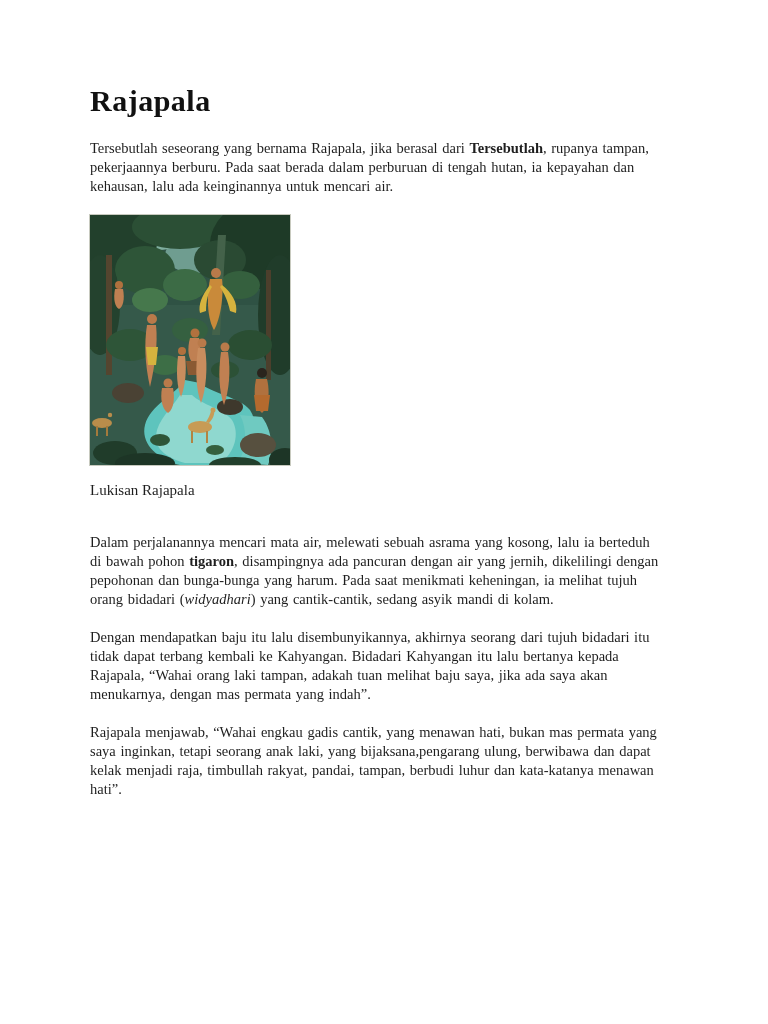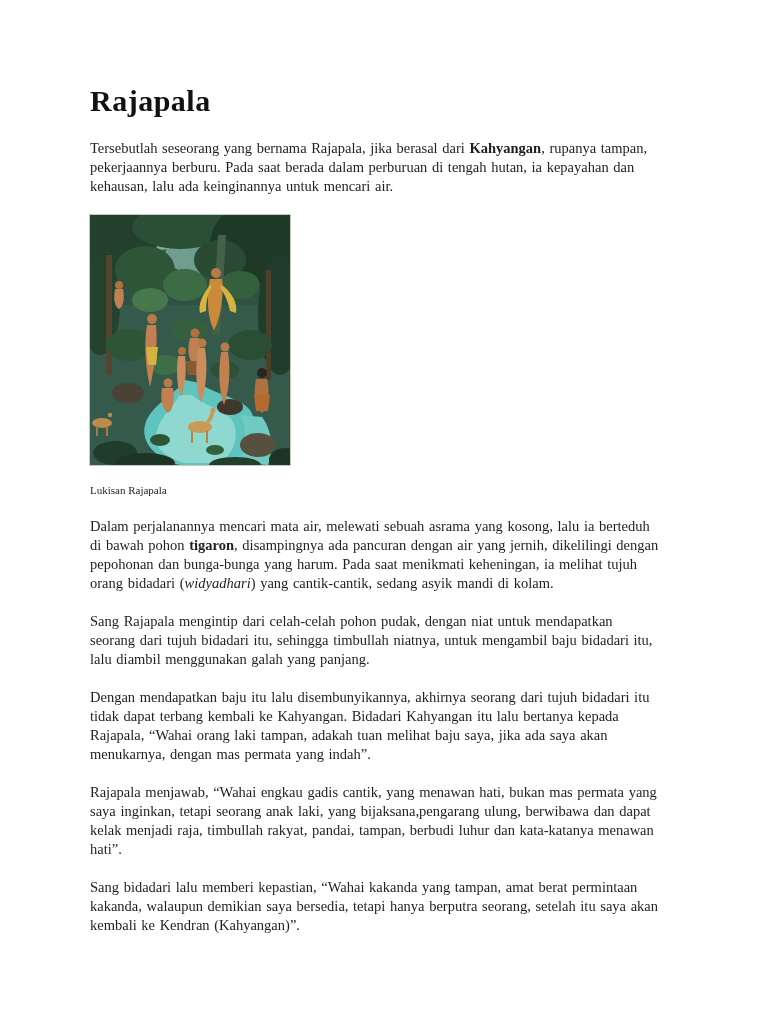--- a/index.html
+++ b/index.html
@@ -47,34 +47,34 @@
     width: 200px;
     height: 250px;
   }
   .painting-frame {
     width: 200px;
     height: 250px;
     display: block;
     outline: 1px solid #c8cabf;
   }
   p.caption {
-    margin: 0 0 17px 0;
-    font-size: 11px;
+    margin: 0 0 33px 0;
+    font-size: 15px;
     line-height: 19px;
   }
 </style>
 </head>
 <body>
 
 <div class="page">
   <div class="content">
 
     <h1 class="doc-title">Rajapala</h1>
 
-    <p class="para"><span>Tersebutlah seseorang yang bernama Rajapala, jika berasal dari </span><b>Kahyangan</b><span>, rupanya tampan, pekerjaannya berburu. Pada saat berada dalam perburuan di tengah hutan, ia kepayahan dan kehausan, lalu ada keinginannya untuk mencari air.</span></p>
+    <p class="para"><span>Tersebutlah seseorang yang bernama Rajapala, jika berasal dari </span><b>Tersebutlah</b><span>, rupanya tampan, pekerjaannya berburu. Pada saat berada dalam perburuan di tengah hutan, ia kepayahan dan kehausan, lalu ada keinginannya untuk mencari air.</span></p>
 
     <figure class="painting-figure">
       <svg class="painting-frame" viewBox="0 0 200 250" xmlns="http://www.w3.org/2000/svg" preserveAspectRatio="none">
 
         <rect x="0" y="0" width="200" height="250" fill="#35594a"></rect>
         <rect x="0" y="0" width="200" height="90" fill="#2f5244"></rect>
 
         <ellipse cx="105" cy="40" rx="30" ry="18" fill="#6f9d90"></ellipse>
         <ellipse cx="70" cy="25" rx="18" ry="10" fill="#7fae9e"></ellipse>
 
@@ -154,20 +154,18 @@
         <ellipse cx="195" cy="245" rx="16" ry="12" fill="#1d3526"></ellipse>
         <ellipse cx="70" cy="225" rx="10" ry="6" fill="#2e5538"></ellipse>
         <ellipse cx="125" cy="235" rx="9" ry="5" fill="#35603e"></ellipse>
       </svg>
     </figure>
 
     <p class="caption">Lukisan Rajapala</p>
 
     <div id="body-paragraphs">
         <p class="para"><span>Dalam perjalanannya mencari mata air, melewati sebuah asrama yang kosong, lalu ia berteduh di bawah pohon </span><b>tigaron</b><span>, disampingnya ada pancuran dengan air yang jernih, dikelilingi dengan pepohonan dan bunga-bunga yang harum. Pada saat menikmati keheningan, ia melihat tujuh orang bidadari (</span><i>widyadhari</i><span>) yang cantik-cantik, sedang asyik mandi di kolam.</span></p>
-        <p class="para"><span>Sang Rajapala mengintip dari celah-celah pohon pudak, dengan niat untuk mendapatkan seorang dari tujuh bidadari itu, sehingga timbullah niatnya, untuk mengambil baju bidadari itu, lalu diambil menggunakan galah yang panjang.</span></p>
         <p class="para"><span>Dengan mendapatkan baju itu lalu disembunyikannya, akhirnya seorang dari tujuh bidadari itu tidak dapat terbang kembali ke Kahyangan. Bidadari Kahyangan itu lalu bertanya kepada Rajapala, “Wahai orang laki tampan, adakah tuan melihat baju saya, jika ada saya akan menukarnya, dengan mas permata yang indah”.</span></p>
         <p class="para"><span>Rajapala menjawab, “Wahai engkau gadis cantik, yang menawan hati, bukan mas permata yang saya inginkan, tetapi seorang anak laki, yang bijaksana,pengarang ulung, berwibawa dan dapat kelak menjadi raja, timbullah rakyat, pandai, tampan, berbudi luhur dan kata-katanya menawan hati”.</span></p>
-        <p class="para"><span>Sang bidadari lalu memberi kepastian, “Wahai kakanda yang tampan, amat berat permintaan kakanda, walaupun demikian saya bersedia, tetapi hanya berputra seorang, setelah itu saya akan kembali ke Kendran (Kahyangan)”.</span></p>
       </div>
 
   </div>
 </div>
 
 </body></html>

